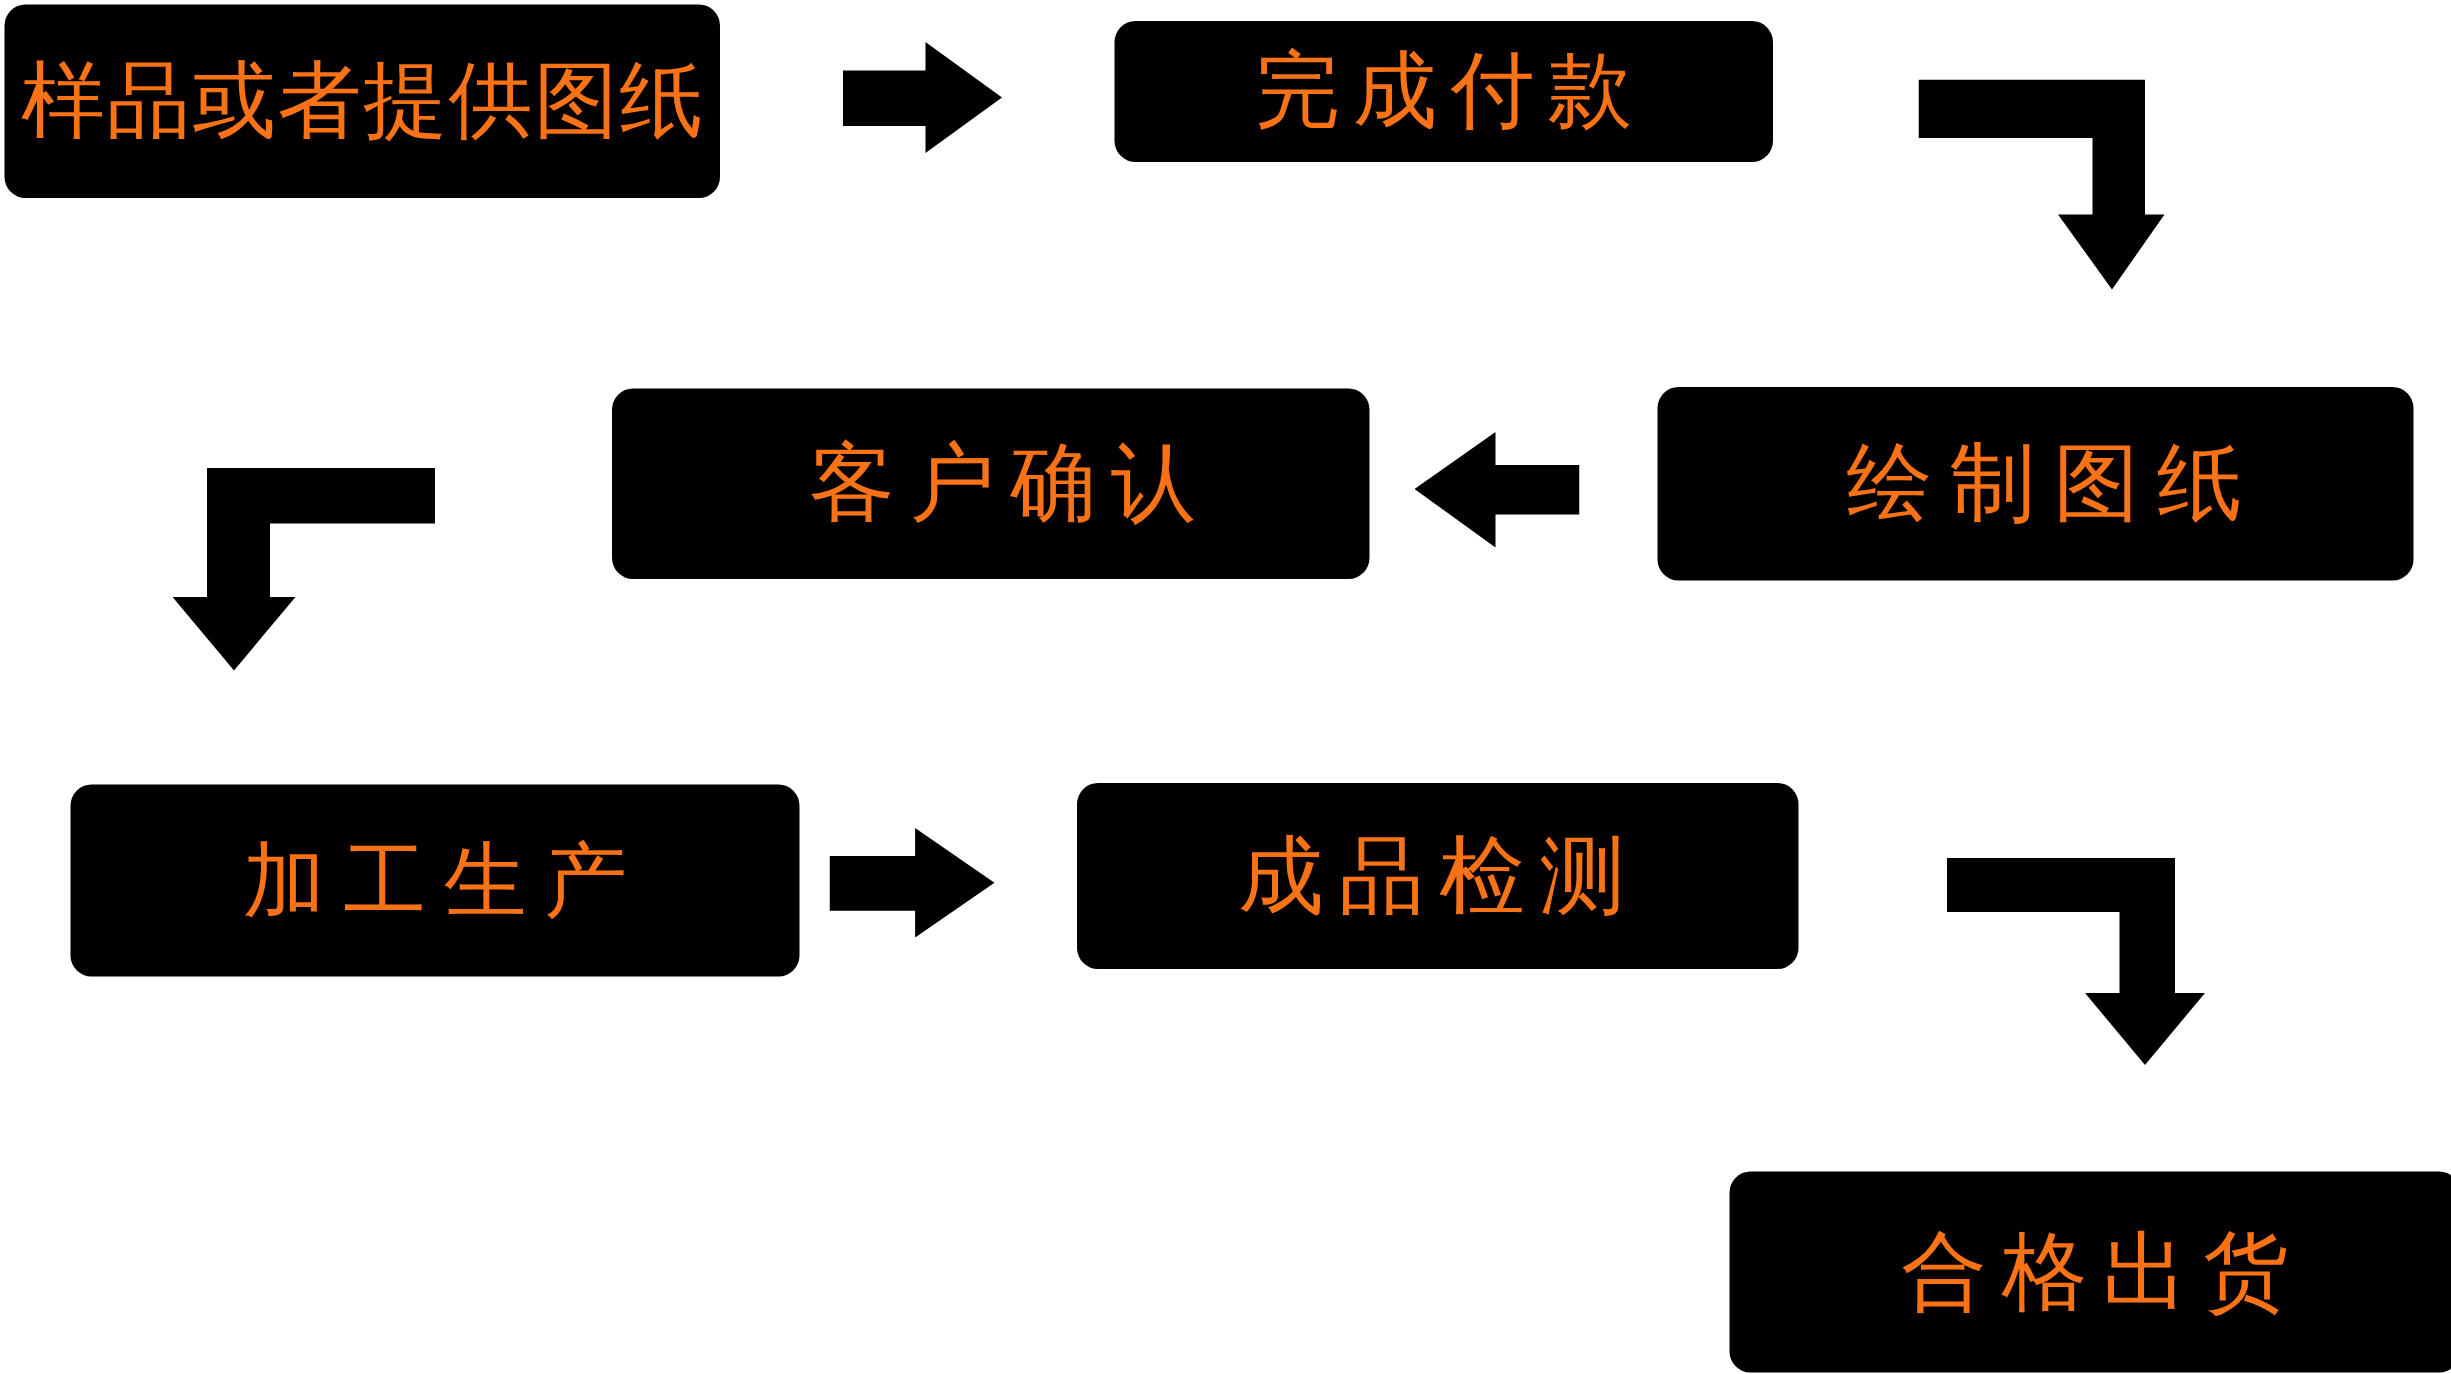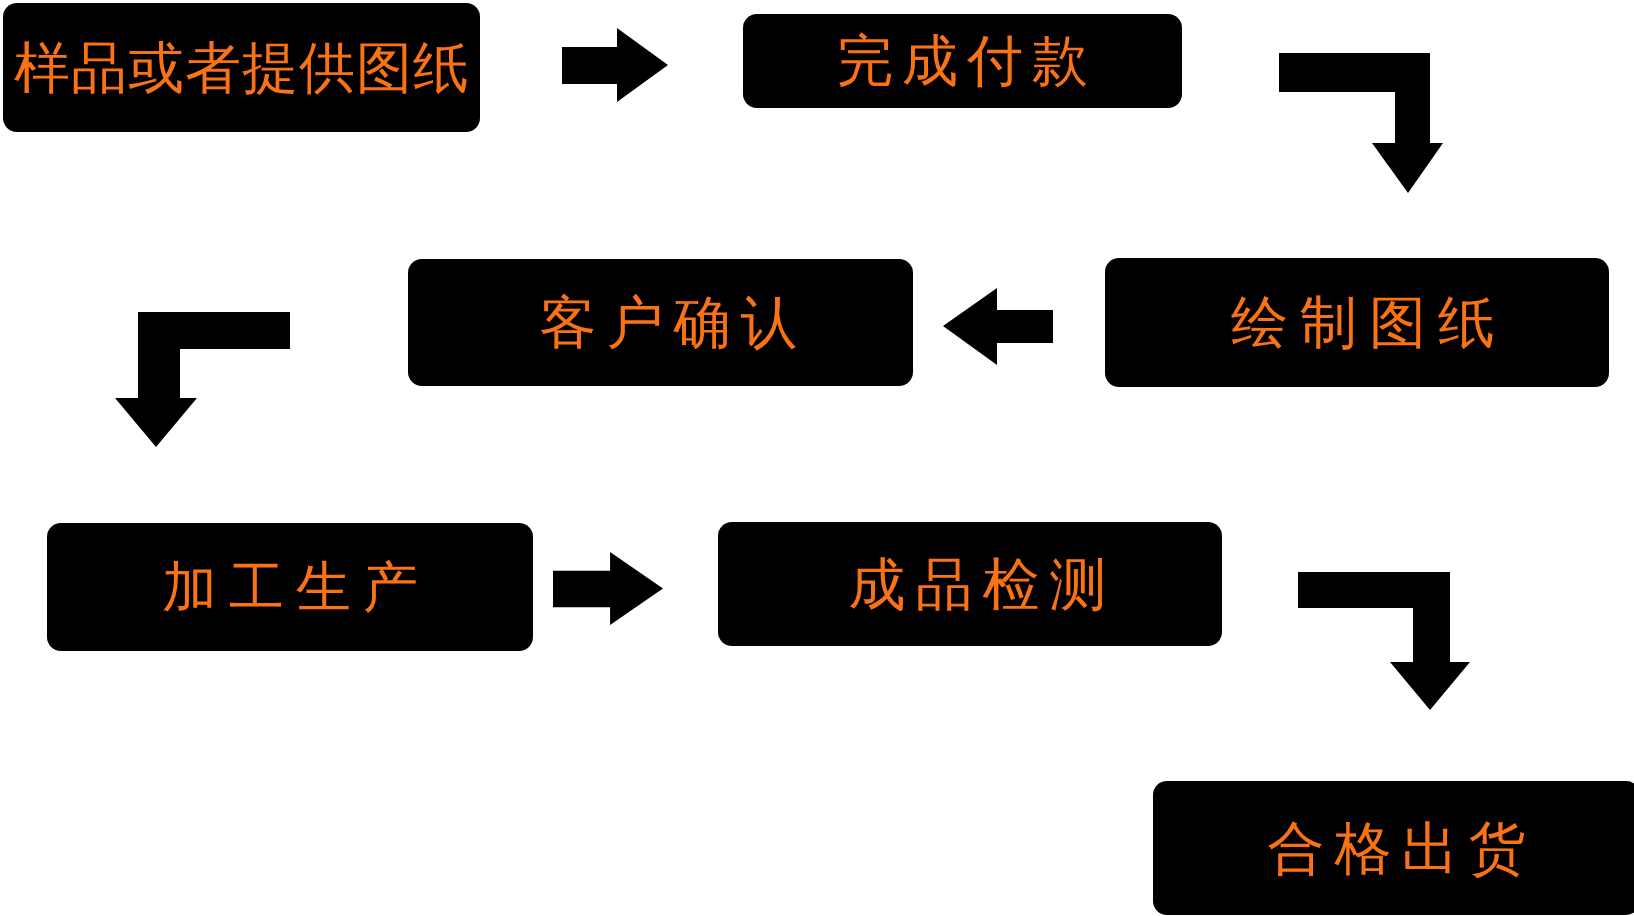--- a/index.html
+++ b/index.html
@@ -64,21 +64,21 @@
   <svg class="arrow" style="left:115px; top:312px;" width="175" height="135" viewBox="0 0 175 135">
     <polygon points="175,0 23,0 23,86 0,86 41,135 82,86 65,86 65,37 175,37"></polygon>
   </svg>
 
   <div class="node" style="left:3px; top:523px; width:474px; height:128px; font-size:55px; letter-spacing:12px; padding-left:12px;margin-left:44px;">加工生产</div>
 
   <svg class="arrow" style="left:553px; top:552px;" width="110" height="73" viewBox="0 0 106 74" preserveAspectRatio="none">
     <polygon points="0,19 55,19 55,0 106,37 55,74 55,56 0,56"></polygon>
   </svg>
 
-  <div class="node" style="left:718px; top:522px; width:479px; height:124px; font-size:57px; letter-spacing:10px; padding-left:25px;">成品检测</div>
+  <div class="node" style="left:718px; top:522px; width:479px; height:124px; font-size:57px; letter-spacing:10px; padding-left:2px;">成品检测</div>
 
   <svg class="arrow" style="left:1298px; top:572px;" width="172" height="138" viewBox="0 0 172 138">
     <polygon points="0,0 152,0 152,90 172,90 132,138 92,90 115,90 115,36 0,36"></polygon>
   </svg>
 
   <div class="node" style="left:1153px; top:781px; width:477px; height:134px; font-size:57px; letter-spacing:10px; padding-left:10px;">合格出货</div>
 
 </div>
 
 </body></html>

